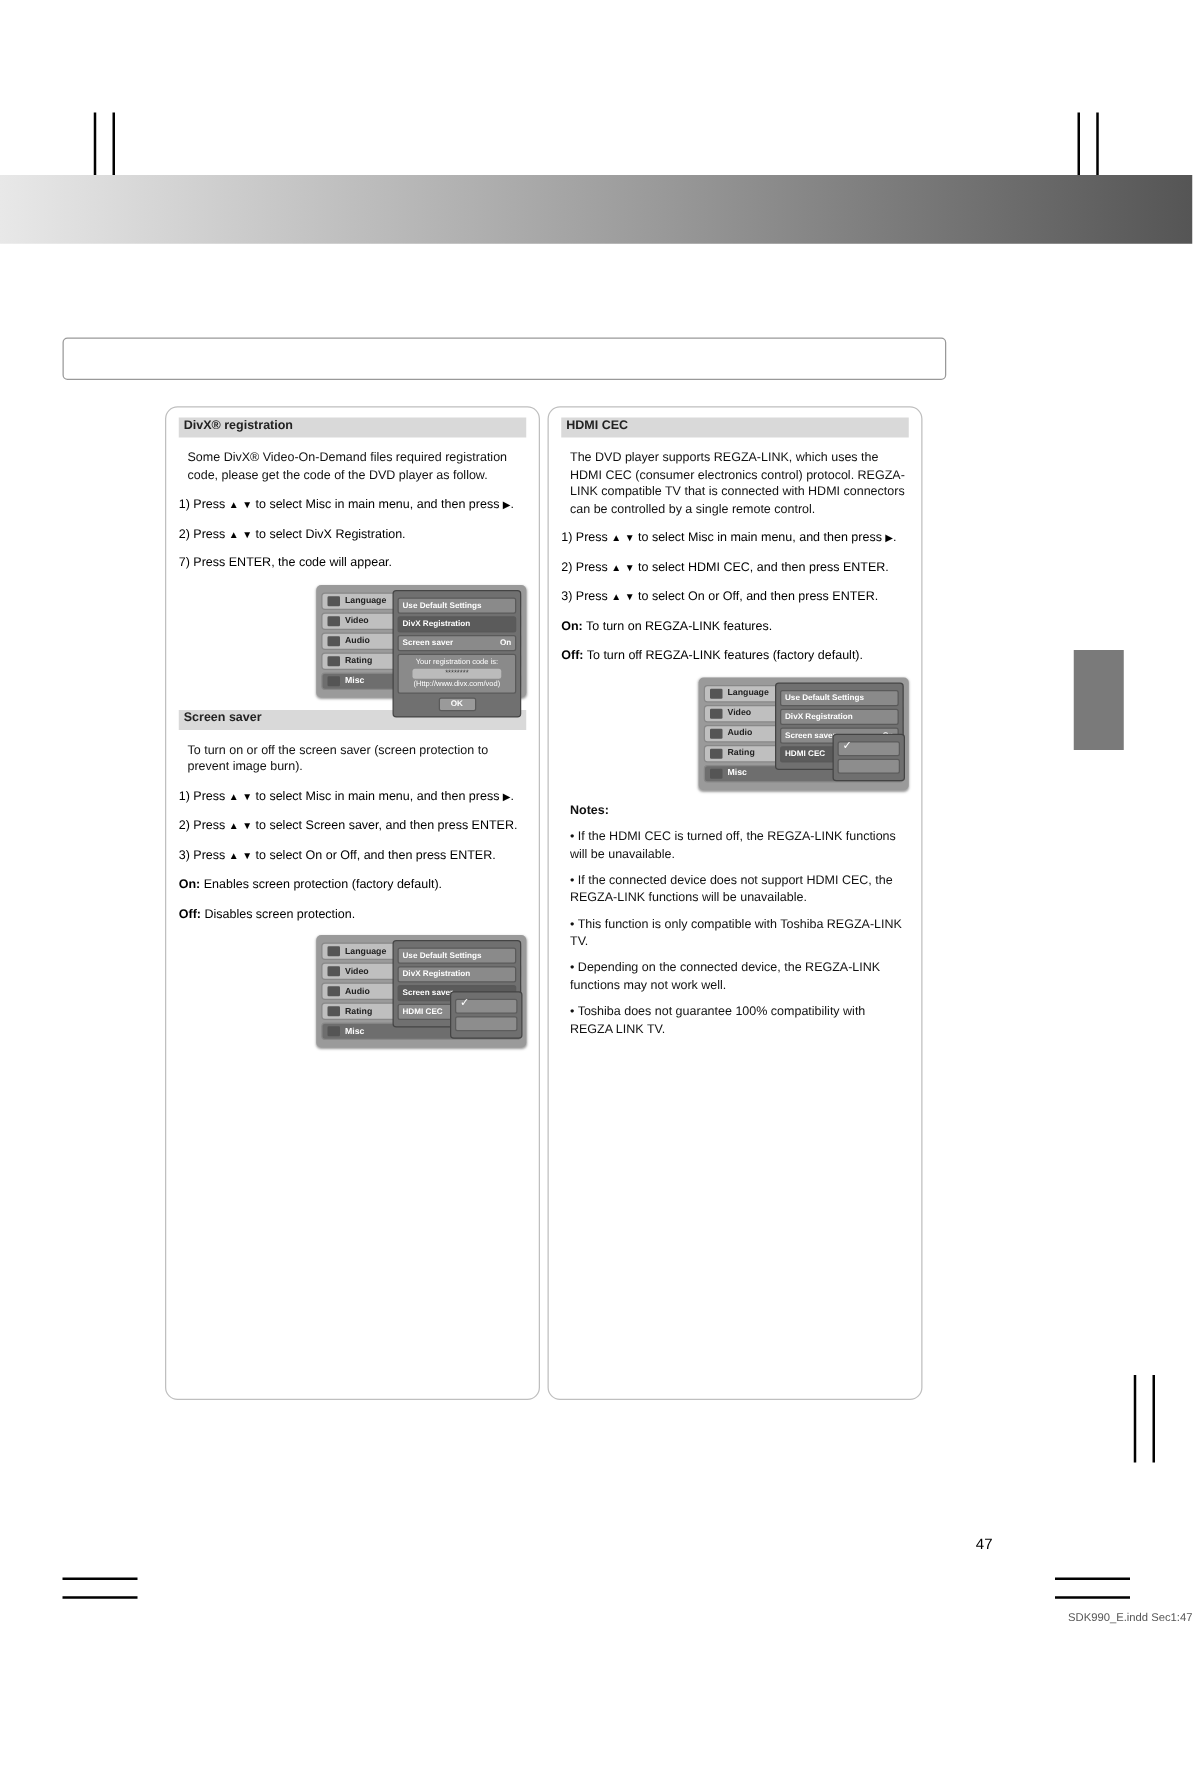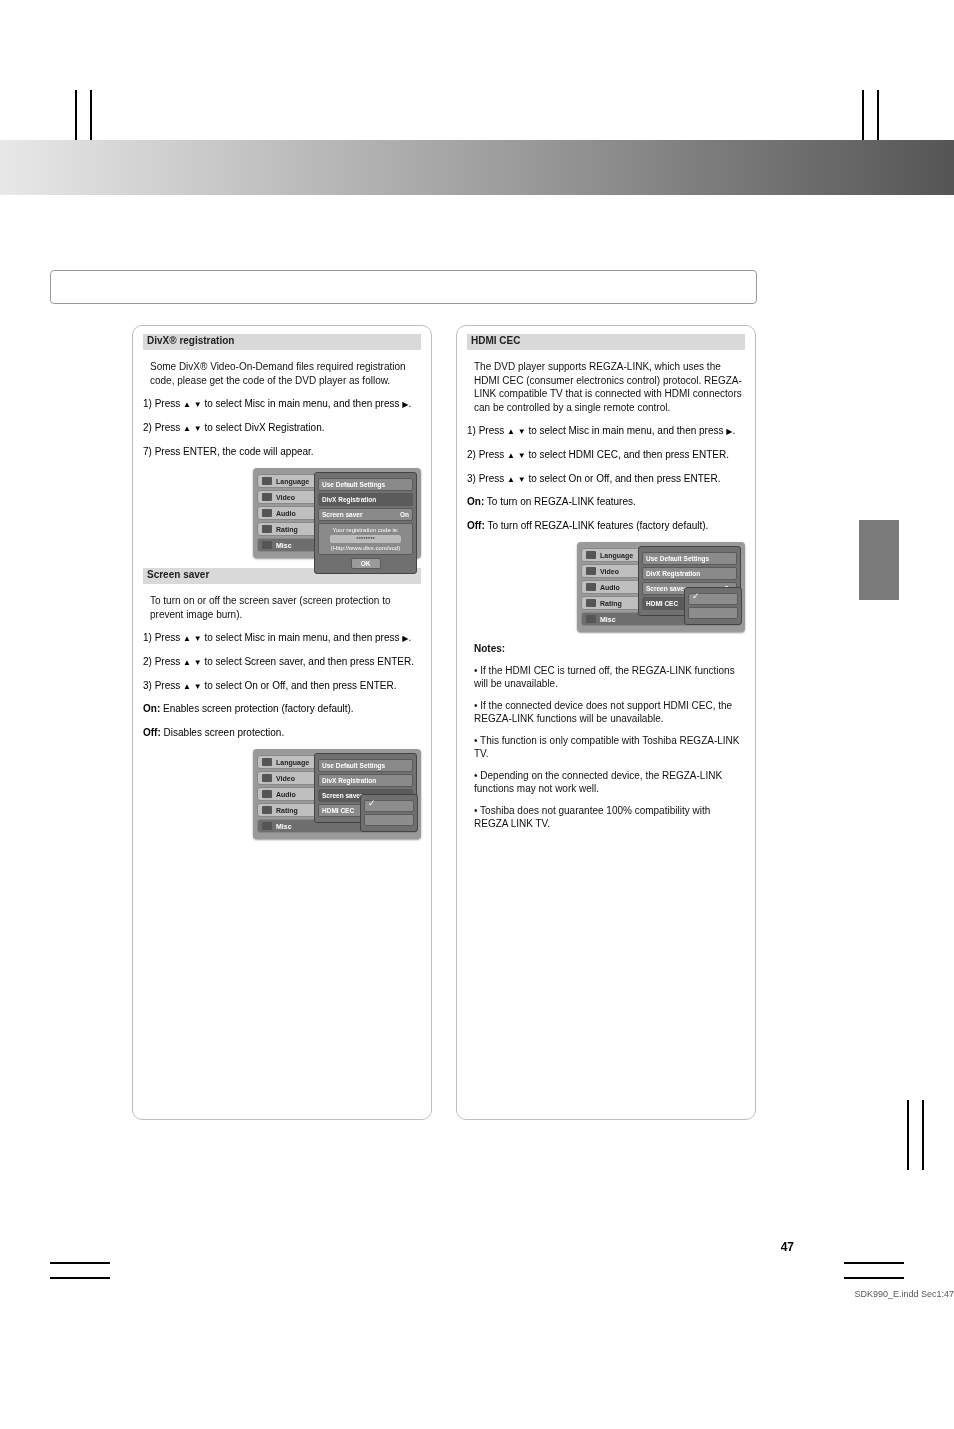--- a/index.html
+++ b/index.html
@@ -6,42 +6,42 @@
 .page{width:954px;height:1429px;position:relative;overflow:hidden}
 .crop-tl-a,.crop-tl-b,.crop-tr-a,.crop-tr-b,.crop-bl-a,.crop-bl-b,.crop-br-a,.crop-br-b,.crop-r-a,.crop-r-b{position:absolute;background:#000}
 .crop-tl-a{left:75px;top:90px;width:2px;height:70px}.crop-tl-b{left:90px;top:90px;width:2px;height:70px}
 .crop-tr-a{right:75px;top:90px;width:2px;height:70px}.crop-tr-b{right:90px;top:90px;width:2px;height:70px}
 .crop-bl-a{left:50px;bottom:150px;width:60px;height:2px}.crop-bl-b{left:50px;bottom:165px;width:60px;height:2px}
 .crop-br-a{right:50px;bottom:150px;width:60px;height:2px}.crop-br-b{right:50px;bottom:165px;width:60px;height:2px}
 .crop-r-a{right:30px;top:1100px;width:2px;height:70px}.crop-r-b{right:45px;top:1100px;width:2px;height:70px}
 .gradbar{position:absolute;left:0;top:140px;width:954px;height:55px;background:linear-gradient(to right,#e8e8e8 0%,#9a9a9a 55%,#555 100%)}
 .titlebox{position:absolute;left:50px;top:270px;width:705px;height:32px;border:1px solid #999;border-radius:4px;background:#fff}
 .sidetab{position:absolute;right:55px;top:520px;width:40px;height:80px;background:#7a7a7a}
-.columns{position:absolute;left:132px;top:325px;display:flex;gap:24px}
+.columns{position:absolute;left:132px;top:325px;display:flex;gap:6px}
 .card{width:300px;height:795px;border:1px solid #bfbfbf;border-radius:10px;background:#fff;padding:8px 10px;box-sizing:border-box}
 .bar{height:16px;background:#d9d9d9;margin-bottom:10px}
 .para{font-size:10px;line-height:1.35;color:#111;margin:0 0 8px 7px}
 .step{font-size:10px;line-height:1.35}
 .step b{font-weight:bold}
 .arrow-up::before{content:"▲";font-size:8px}
 .arrow-down::before{content:"▼";font-size:8px}
 .arrow-right::before{content:"▶";font-size:8px}
 .panel{width:160px;margin:10px 0 10px auto;background:#9a9a9a;border-radius:4px;padding:4px;box-shadow:0 1px 2px rgba(0,0,0,.4);position:relative}
 .panel .tab{display:flex;align-items:center;gap:4px;background:#bfbfbf;border:1px solid #888;border-radius:3px;padding:2px 4px;margin:2px 0;font-size:7px;font-weight:bold;color:#222}
 .panel .tab.active{background:#6e6e6e;color:#fff}
 .ico{width:10px;height:8px;background:#555;border-radius:1px;display:inline-block}
 .popup{position:absolute;right:4px;top:4px;width:95px;background:#707070;border:1px solid #444;border-radius:3px;padding:3px}
 .popup .row{background:#8a8a8a;border:1px solid #5a5a5a;border-radius:2px;color:#fff;font-size:6.5px;font-weight:bold;padding:2px 3px;margin:2px 0;display:flex;justify-content:space-between;align-items:center}
 .popup .row.sel{background:#5b5b5b}
 .popup .code{background:#8a8a8a;border:1px solid #5a5a5a;border-radius:2px;color:#fff;font-size:6px;padding:3px;margin:2px 0;text-align:center}
 .popup .ok{background:#9a9a9a;border:1px solid #5a5a5a;border-radius:2px;color:#fff;font-size:6.5px;font-weight:bold;width:28px;margin:3px auto 1px;text-align:center;padding:1px 0}
 .sub{position:absolute;right:-2px;top:40px;width:50px;background:#6f6f6f;border:1px solid #444;border-radius:3px;padding:3px}
 .sub .opt{background:#8d8d8d;border:1px solid #5c5c5c;border-radius:2px;height:10px;margin:2px 0;position:relative}
 .sub .opt.ck::after{content:"✓";position:absolute;left:3px;top:-3px;color:#fff;font-size:9px}
-.pagenum{position:absolute;right:160px;bottom:175px;font-size:12px;font-weight:bold}
+.pagenum{position:absolute;right:160px;bottom:187px;font-size:12px;font-weight:normal}
 .footer{position:absolute;left:0;bottom:130px;width:100%;text-align:right;font-size:9px;color:#555}
 </style>
 </head>
 <body>
 
 <div class="page">
   <div class="crop-tl-a"></div>
   <div class="crop-tl-b"></div>
   <div class="crop-tr-a"></div>
   <div class="crop-tr-b"></div>

